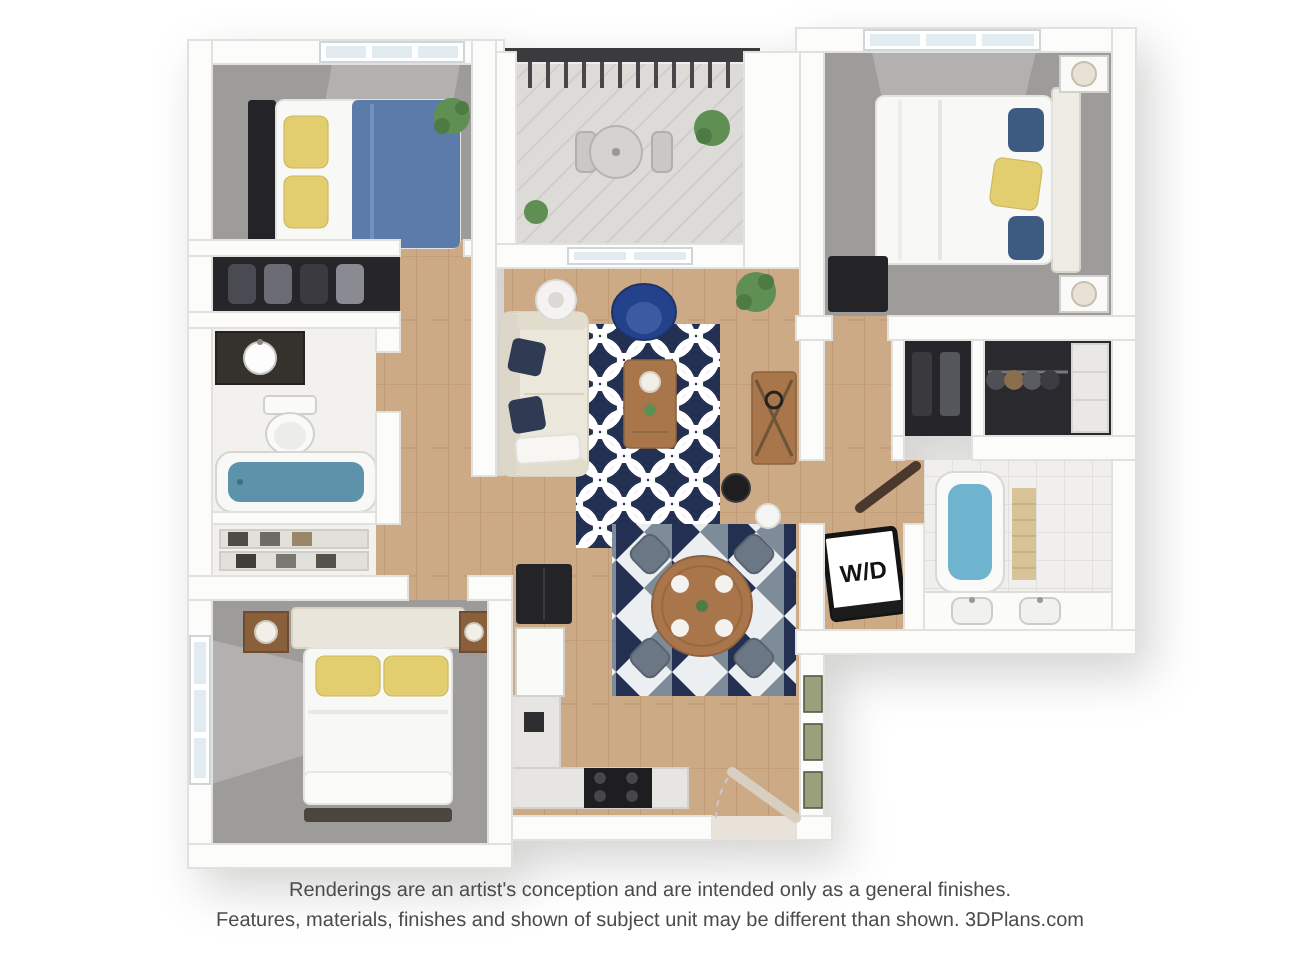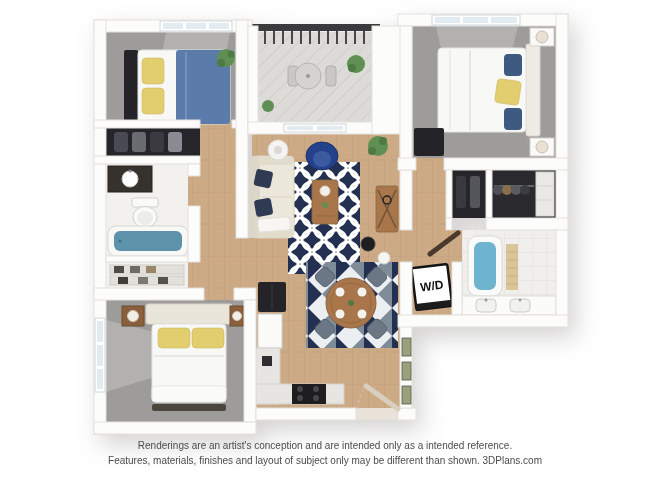--- a/index.html
+++ b/index.html
@@ -414,17 +414,17 @@
     <line x1="458" y1="233" x2="430" y2="254" stroke="#4a392c" stroke-width="5" stroke-linecap="round"></line>
   </g>
   <g>
     <rect x="402" y="338" width="9" height="18" fill="#9aa07c" stroke="#55584a" stroke-width="0.8"></rect>
     <rect x="402" y="362" width="9" height="18" fill="#9aa07c" stroke="#55584a" stroke-width="0.8"></rect>
     <rect x="402" y="386" width="9" height="18" fill="#9aa07c" stroke="#55584a" stroke-width="0.8"></rect>
   </g>
 </svg>
 
 <div class="footer">
-  <div>Renderings are an artist's conception and are intended only as a intended reference.</div>
-  <div>Features, materials, finishes and layout of subject only may be different than shown. 3DPlans.com</div>
+  <div>Renderings are an artist's conception and are intended only as a general finishes.</div>
+  <div>Features, materials, finishes and shown of subject unit may be different than shown. 3DPlans.com</div>
 </div>
 
 </div>
 
 </body></html>

